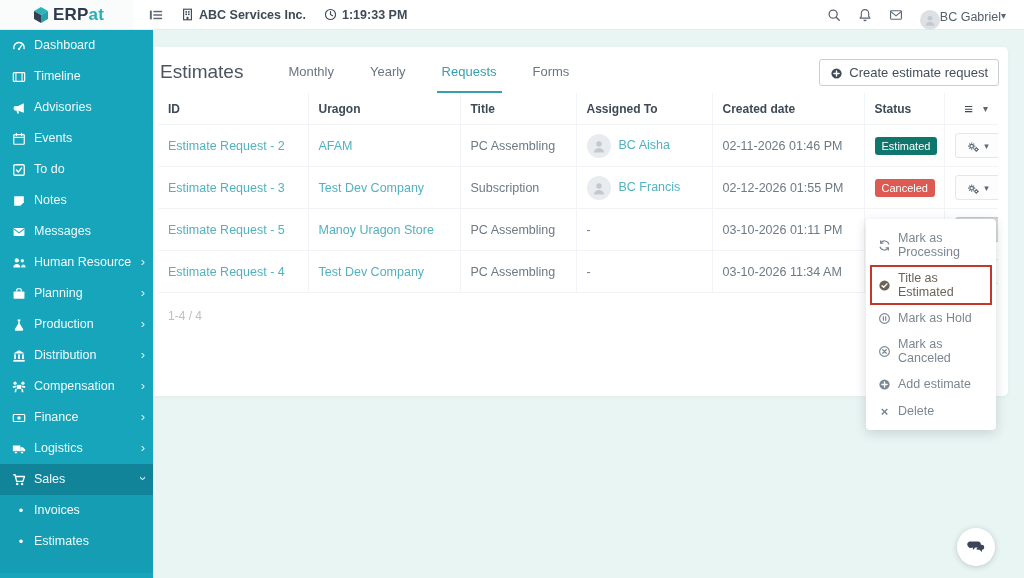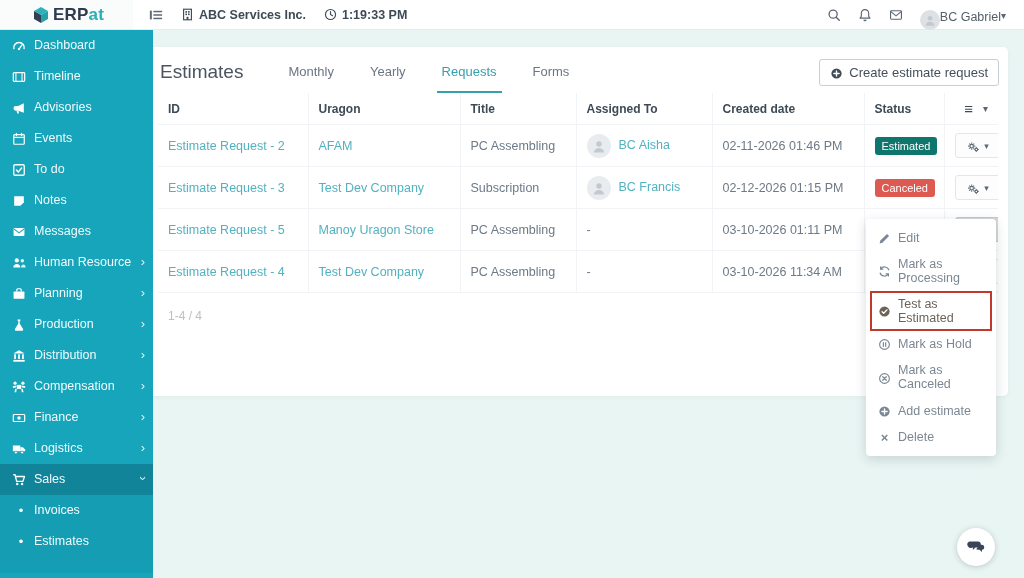--- a/index.html
+++ b/index.html
@@ -365,21 +365,21 @@
           <tr>
             <td><a class="cell-link">Estimate Request - 3</a></td>
             <td><a class="cell-link">Test Dev Company</a></td>
             <td><span>Subscription</span></td>
             <td><span class="avatar">
                 <svg viewBox="0 0 16 16" class="ic " aria-hidden="true">
                   <circle cx="8" cy="6" r="2.7" fill="#c3c9cf"></circle>
                   <path d="M2.8 14.5c.5-3 2.6-4.6 5.2-4.6s4.7 1.6 5.2 4.6z" fill="#c3c9cf"></path>
                 </svg>
               </span><a class="cell-link">BC Francis</a></td>
-            <td><span>02-12-2026 01:15 PM</span></td>
+            <td><span>02-12-2026 01:55 PM</span></td>
             <td><span class="badge" style="background:#dd5a52">Canceled</span></td>
             <td class="act-cell"><button class="act-btn">
                 <span><svg viewBox="0 0 16 16" class="ic " aria-hidden="true">
                     <circle cx="6.5" cy="7" r="2" fill="none" stroke="currentColor" stroke-width="1.3"></circle>
                     <path d="M6.5 2.8v1.4M6.5 9.8v1.4M2.4 7h1.4M9.2 7h1.4M3.6 4.1l1 1M8.4 8.9l1 1M9.4 4.1l-1 1M4.6 8.9l-1 1" stroke="currentColor" stroke-width="1.2"></path>
                     <circle cx="11.8" cy="10.8" r="1.5" fill="none" stroke="currentColor" stroke-width="1.2"></circle>
                     <path d="M11.8 7.9v1M11.8 12.7v1M8.9 10.8h1M13.7 10.8h1" stroke="currentColor" stroke-width="1.1"></path>
                   </svg></span>
                 <span class="caret">▾</span>
               </button></td>
@@ -419,38 +419,32 @@
               </button></td>
           </tr>
         </tbody>
     </table>
     <div class="pagination">1-4 / 4</div>
   </section>
 
   <div class="action-menu" id="action-menu">
       <div class="menu-item">
         <span><svg viewBox="0 0 16 16" class="ic " aria-hidden="true">
-            <path d="M2 14l.9-3.4 8.2-8.2 2.5 2.5-8.2 8.2z" fill="currentColor"></path>
-          </svg></span>
-        <span>Edit</span>
-      </div>
-      <div class="menu-item">
-        <span><svg viewBox="0 0 16 16" class="ic " aria-hidden="true">
             <path d="M13.5 6.5A5.7 5.7 0 0 0 3.2 5.1M2.5 9.5a5.7 5.7 0 0 0 10.3 1.4" fill="none" stroke="currentColor" stroke-width="1.5"></path>
             <path d="M3.2 1.8v3.4h3.4" fill="none" stroke="currentColor" stroke-width="1.5"></path>
             <path d="M12.8 14.2v-3.4H9.4" fill="none" stroke="currentColor" stroke-width="1.5"></path>
           </svg></span>
         <span>Mark as Processing</span>
       </div>
       <div class="menu-item highlighted">
         <span><svg viewBox="0 0 16 16" class="ic " aria-hidden="true">
             <circle cx="8" cy="8" r="6.3" fill="currentColor"></circle>
             <path d="M5 8.2l2 2 4-4.2" fill="none" stroke="#fff" stroke-width="1.7" stroke-linecap="round" stroke-linejoin="round"></path>
           </svg></span>
-        <span>Test as Estimated</span>
+        <span>Title as Estimated</span>
       </div>
       <div class="menu-item">
         <span><svg viewBox="0 0 16 16" class="ic " aria-hidden="true">
             <circle cx="8" cy="8" r="6" fill="none" stroke="currentColor" stroke-width="1.4"></circle>
             <rect x="5.9" y="5.2" width="1.5" height="5.6" fill="currentColor"></rect>
             <rect x="8.7" y="5.2" width="1.5" height="5.6" fill="currentColor"></rect>
           </svg></span>
         <span>Mark as Hold</span>
       </div>
       <div class="menu-item">

